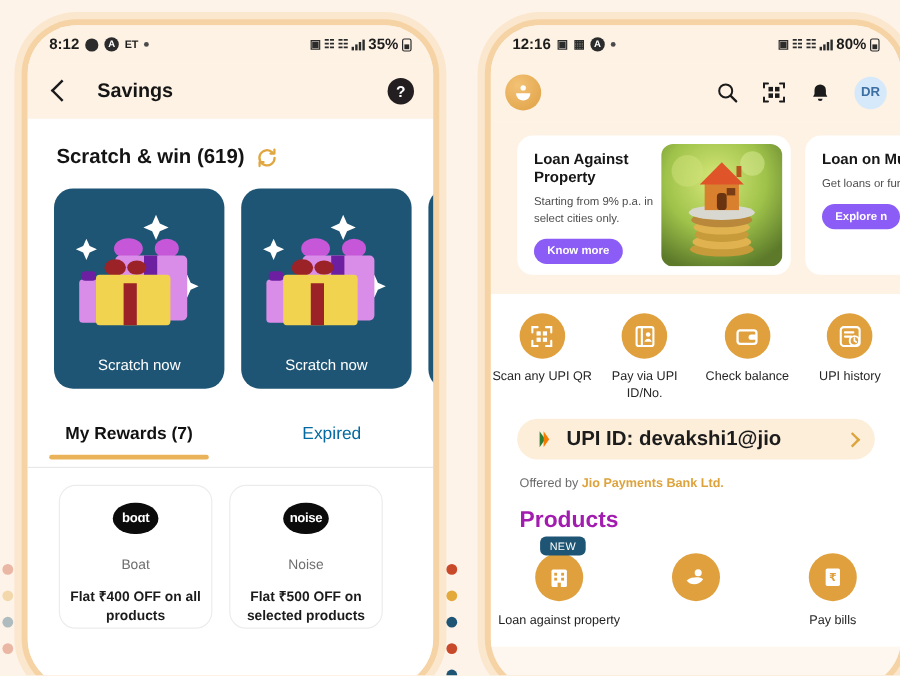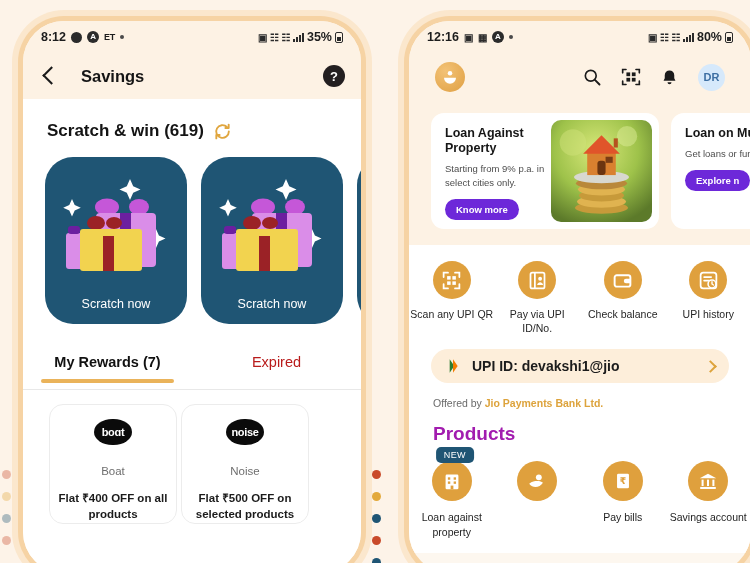--- a/index.html
+++ b/index.html
@@ -100,45 +100,45 @@
     padding: 22px 12px 0 24px;
   }
   .sw-title { font-size: 17px; font-weight: bold; color: #141414; }
   .refresh-ic { width: 19px; height: 19px; }
 
   .scratch-row {
     display: flex; gap: 14px; padding: 16px 0 0 22px;
   }
   .scratch-card {
     width: 142px; height: 167px; flex: 0 0 auto;
-    background: #1f5574; border-radius: 28px;
+    background: #1f5574; border-radius: 16px;
     position: relative; overflow: hidden;
   }
   .scratch-card .cta {
     position: absolute; bottom: 13px; left: 0; right: 0;
     text-align: center; color: #fff; font-size: 12.5px;
   }
   .gift-svg { position: absolute; left: 50%; top: 14px; transform: translateX(-50%); }
 
   .tabs {
     display: flex; padding: 22px 0 0 0; margin-top: 8px;
   }
   .tab {
     flex: 1; text-align: center; font-size: 14.5px; padding-bottom: 9px;
-    color: #b91c1c;
+    color: #0369a1;
   }
   .tab.active { color: #111; font-weight: bold; }
   .tab.active .tab-ul {
     display: block; height: 3.5px; background: #eab35a; border-radius: 3px;
     margin: 9px 18px -3px 18px;
   }
   .tab-ul { display: none; }
   .tabs-divider { height: 1px; background: #e8e8e8; margin-top: 0; }
 
-  .rw-row { display: flex; gap: 4px; padding: 14px 0 0 26px; }
+  .rw-row { display: flex; gap: 14px; padding: 14px 0 0 26px; }
   .rw-card {
     width: 128px; height: 120px; background: #fff;
     border: 1px solid #ececec; border-radius: 14px;
     display: flex; flex-direction: column; align-items: center;
     padding-top: 14px;
   }
   .brand-logo {
     width: 38px; height: 38px; border-radius: 50%; background: #0b0b0b;
     color: #fff; font-size: 11px; font-weight: bold;
     display:flex; align-items:center; justify-content:center;
@@ -155,21 +155,21 @@
     position: absolute; top: 470px; width: 10px;
     display: flex; flex-direction: column; gap: 13px;
   }
   #seam-dots-right { left: 372px; }
   #seam-dots-left  { left: 2px; opacity: .35; }
   .seam-dot { width: 9px; height: 9px; border-radius: 50%; }
 
   
   .r-appbar {
     height: 48px; background: #fdf2e4;
-    display: flex; align-items: center; padding: 0 26px; gap: 0;
+    display: flex; align-items: center; padding: 0 12px; gap: 0;
   }
   .jio-logo {
     width: 30px; height: 30px; border-radius: 50%;
     background: radial-gradient(circle at 35% 30%, #f3c276, #dfa043);
     display: flex; align-items: center; justify-content: center;
   }
   .r-actions { margin-left: auto; display: flex; align-items: center; gap: 19px; }
   .avatar-dr {
     width: 27px; height: 27px; border-radius: 50%; background: #d6e9fb;
     color: #3d6fa3; font-size: 11px; font-weight: bold;
@@ -183,21 +183,21 @@
     background: #fff; border-radius: 13px; overflow: hidden;
     display: flex;
   }
   .banner-txt { padding: 13px 0 0 14px; width: 120px; }
   .banner-h {
     font-size: 12.5px; font-weight: bold; color: #161616; line-height: 1.2;
   }
   .banner-s { font-size: 9.5px; color: #4d4d4d; margin-top: 6px; line-height: 1.45; }
   .banner-btn {
     display: inline-block; margin-top: 9px;
-    background: #6d28d9; color: #fff; font-size: 9.5px; font-weight: bold;
+    background: #8b5cf6; color: #fff; font-size: 9.5px; font-weight: bold;
     padding: 5px 11px; border-radius: 11px;
   }
   .banner-img { flex: 1; position: relative; overflow: hidden; border-radius: 10px; margin: 7px 7px 7px 0; }
 
   .upi-panel {
     background: #fff; margin: 0; padding: 16px 0 14px 0;
   }
   .upi-grid { display: flex; }
   .upi-item { flex: 1; text-align: center; }
   .upi-circ {
@@ -205,21 +205,21 @@
     margin: 0 auto; display: flex; align-items: center; justify-content: center;
   }
   .upi-lbl {
     font-size: 10.5px; color: #262626; margin-top: 8px; line-height: 1.35;
   }
 
   .upi-id-bar {
     margin: 14px 22px 0 22px; height: 34px; border-radius: 18px;
     background: #fdeeda; display: flex; align-items: center; padding: 0 14px; gap: 11px;
   }
-  .upi-id-txt { font-size: 14px; font-weight: bold; color: #1c1c1c; }
+  .upi-id-txt { font-size: 17px; font-weight: bold; color: #1c1c1c; }
   .chev-right {
     margin-left: auto; width: 9px; height: 9px;
     border-right: 2.2px solid #dda33c; border-top: 2.2px solid #dda33c;
     transform: rotate(45deg);
   }
   .offered {
     font-size: 10.5px; color: #6a6a6a; padding: 14px 0 0 24px;
   }
   .offered b { color: #dda33c; }
   .products-h {
@@ -560,32 +560,20 @@
             </div>
             <div class="prod-item">
               <div class="prod-circ">
                 <svg width="22" height="22" viewBox="0 0 24 24">
                   <rect x="5.5" y="4" width="13" height="16" rx="1.5" fill="#fff"></rect>
                   <text x="12" y="15.5" font-size="10" font-weight="bold" fill="#dfa03d" text-anchor="middle" font-family="DejaVu Sans">₹</text>
                 </svg>
               </div>
               <div class="prod-lbl">Pay bills</div>
             </div>
-            <div class="prod-item">
-              <div class="prod-circ">
-                <svg width="22" height="22" viewBox="0 0 24 24">
-                  <path d="M12 4 L21 9 H3z" fill="#fff"></path>
-                  <rect x="5" y="10.5" width="2.2" height="7" fill="#fff"></rect>
-                  <rect x="10.9" y="10.5" width="2.2" height="7" fill="#fff"></rect>
-                  <rect x="16.8" y="10.5" width="2.2" height="7" fill="#fff"></rect>
-                  <rect x="3.5" y="18.5" width="17" height="2.2" fill="#fff"></rect>
-                </svg>
-              </div>
-              <div class="prod-lbl">Savings account</div>
-            </div>
           </div>
         </div>
 
       </div>
     </div>
   </div>
 
 </div>
 
 </body></html>

